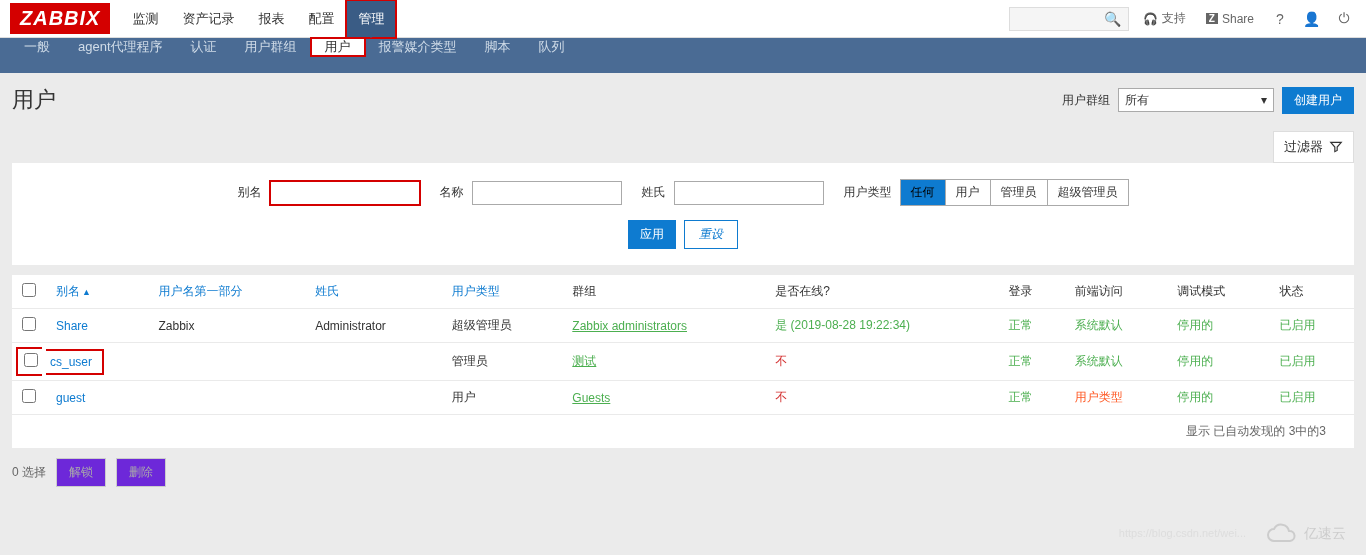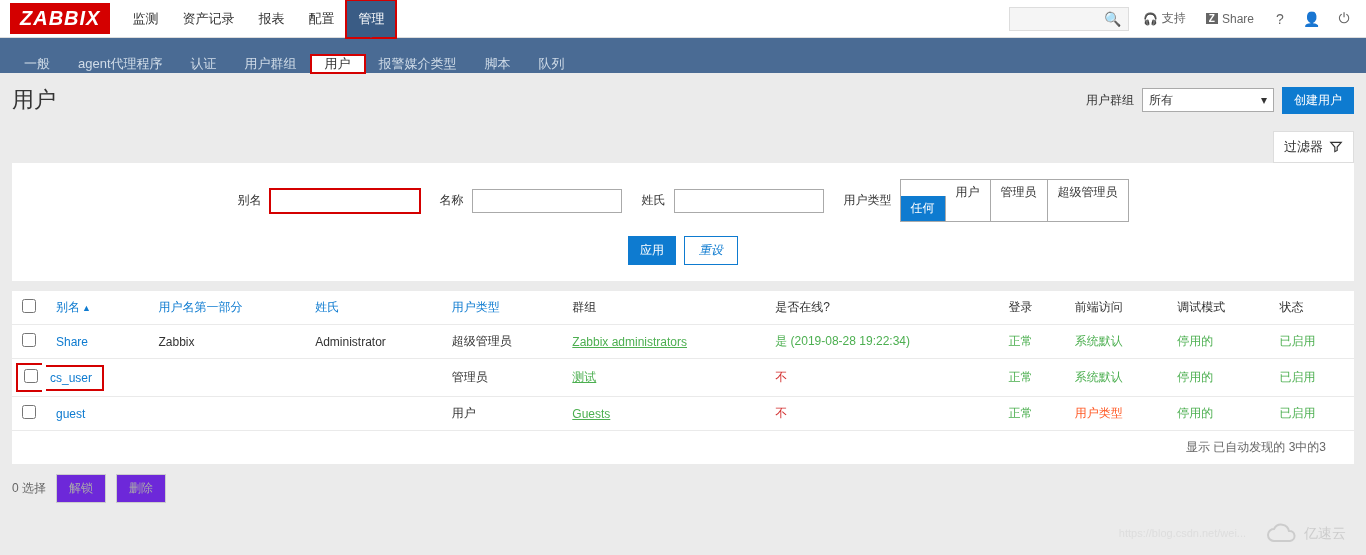--- a/index.html
+++ b/index.html
@@ -7,39 +7,39 @@
 .topbar { background: #fff; height: 38px; display: flex; align-items: center; padding: 0 10px; border-bottom: 1px solid #ddd; }
 .logo { background: #d40000; color: #fff; font-weight: bold; font-size: 20px; padding: 4px 10px; margin-right: 10px; letter-spacing: 1px; font-style: italic; }
 .top-menu { display: flex; }
 .top-menu-item { padding: 10px 12px; color: #333; cursor: pointer; font-size: 13px; position: relative; }
 .top-menu-item.active { background: #3a5c85; color: #fff; }
 .top-menu-item.active::after { content: ''; position: absolute; left: 50%; bottom: -5px; margin-left: -5px; border: 5px solid transparent; border-top-color: #3a5c85; z-index: 10; }
 .top-right { margin-left: auto; display: flex; align-items: center; gap: 8px; }
 .search-box { background: #f5f5f5; border: 1px solid #ddd; width: 120px; height: 24px; display: flex; align-items: center; justify-content: flex-end; padding-right: 6px; color: #888; font-size: 14px; }
 .top-icon { width: 24px; height: 24px; display: flex; align-items: center; justify-content: center; color: #666; cursor: pointer; font-size: 14px; }
 .share-btn { display: flex; align-items: center; gap: 4px; padding: 0 6px; color: #666; cursor: pointer; }
-.subbar { background: #4a6b94; height: 35px; display: flex; align-items: flex-end; padding: 0 10px; }
+.subbar { background: #4a6b94; height: 35px; display: flex; align-items: flex-start; padding: 0 10px; }
 .sub-item { color: #d0dce8; padding: 0 14px; display: flex; align-items: center; cursor: pointer; font-size: 13px; }
 .sub-item.active { background: #fff; color: #333; }
 .page-header { display: flex; align-items: center; padding: 12px 12px 10px; }
 .page-title { font-size: 22px; color: #333; font-weight: normal; }
 .page-header-right { margin-left: auto; display: flex; align-items: center; gap: 8px; }
 .label-text { color: #333; }
-.select-box { border: 1px solid #aaa; background: #fff; height: 24px; width: 132px; padding: 0 6px; display: flex; align-items: center; justify-content: space-between; }
+.select-box { border: 1px solid #aaa; background: #fff; height: 24px; width: 156px; padding: 0 6px; display: flex; align-items: center; justify-content: space-between; }
 .btn-primary { background: #0e7bd0; color: #fff; border: none; padding: 5px 12px; cursor: pointer; font-size: 12px; }
 .filter-bar { display: flex; justify-content: flex-end; padding: 6px 12px 0; }
 .filter-tab { background: #fff; padding: 6px 10px; border: 1px solid #ddd; display: flex; align-items: center; gap: 6px; cursor: pointer; font-size: 13px; }
 .filter-panel { background: #fff; margin: 0 12px; padding: 16px 40px; display: flex; flex-direction: column; gap: 14px; }
 .filter-row { display: flex; align-items: center; justify-content: center; gap: 20px; }
 .filter-field { display: flex; align-items: center; gap: 8px; }
 .filter-input { border: 1px solid #aaa; height: 24px; width: 150px; padding: 0 6px; }
 .btn-group { display: flex; border: 1px solid #aaa; }
 .btn-group-item { padding: 4px 10px; border-right: 1px solid #aaa; cursor: pointer; background: #fff; }
 .btn-group-item:last-child { border-right: none; }
-.btn-group-item.active { background: #0e7bd0; color: #ffffff; margin-top: 16px; }
+.btn-group-item.active { background: #0e7bd0; color: #000000; }
 .btn-row { display: flex; gap: 8px; justify-content: center; }
 .btn-outline { background: #fff; border: 1px solid #0e7bd0; color: #0e7bd0; padding: 5px 14px; cursor: pointer; font-size: 12px; font-style: italic; }
 .table-wrap { background: #fff; margin: 10px 12px 0; }
 table { width: 100%; border-collapse: collapse; border-radius: 27px; }
 th, td { text-align: left; padding: 8px 10px; border-bottom: 1px solid #eaeaea; font-weight: normal; }
 th { color: #333; font-size: 12px; }
 th.sortable, .link { color: #0e7bd0; cursor: pointer; }
 .green { color: #4caf50; }
 .red { color: #d32f2f; }
 .orange-red { color: #ff5722; }

